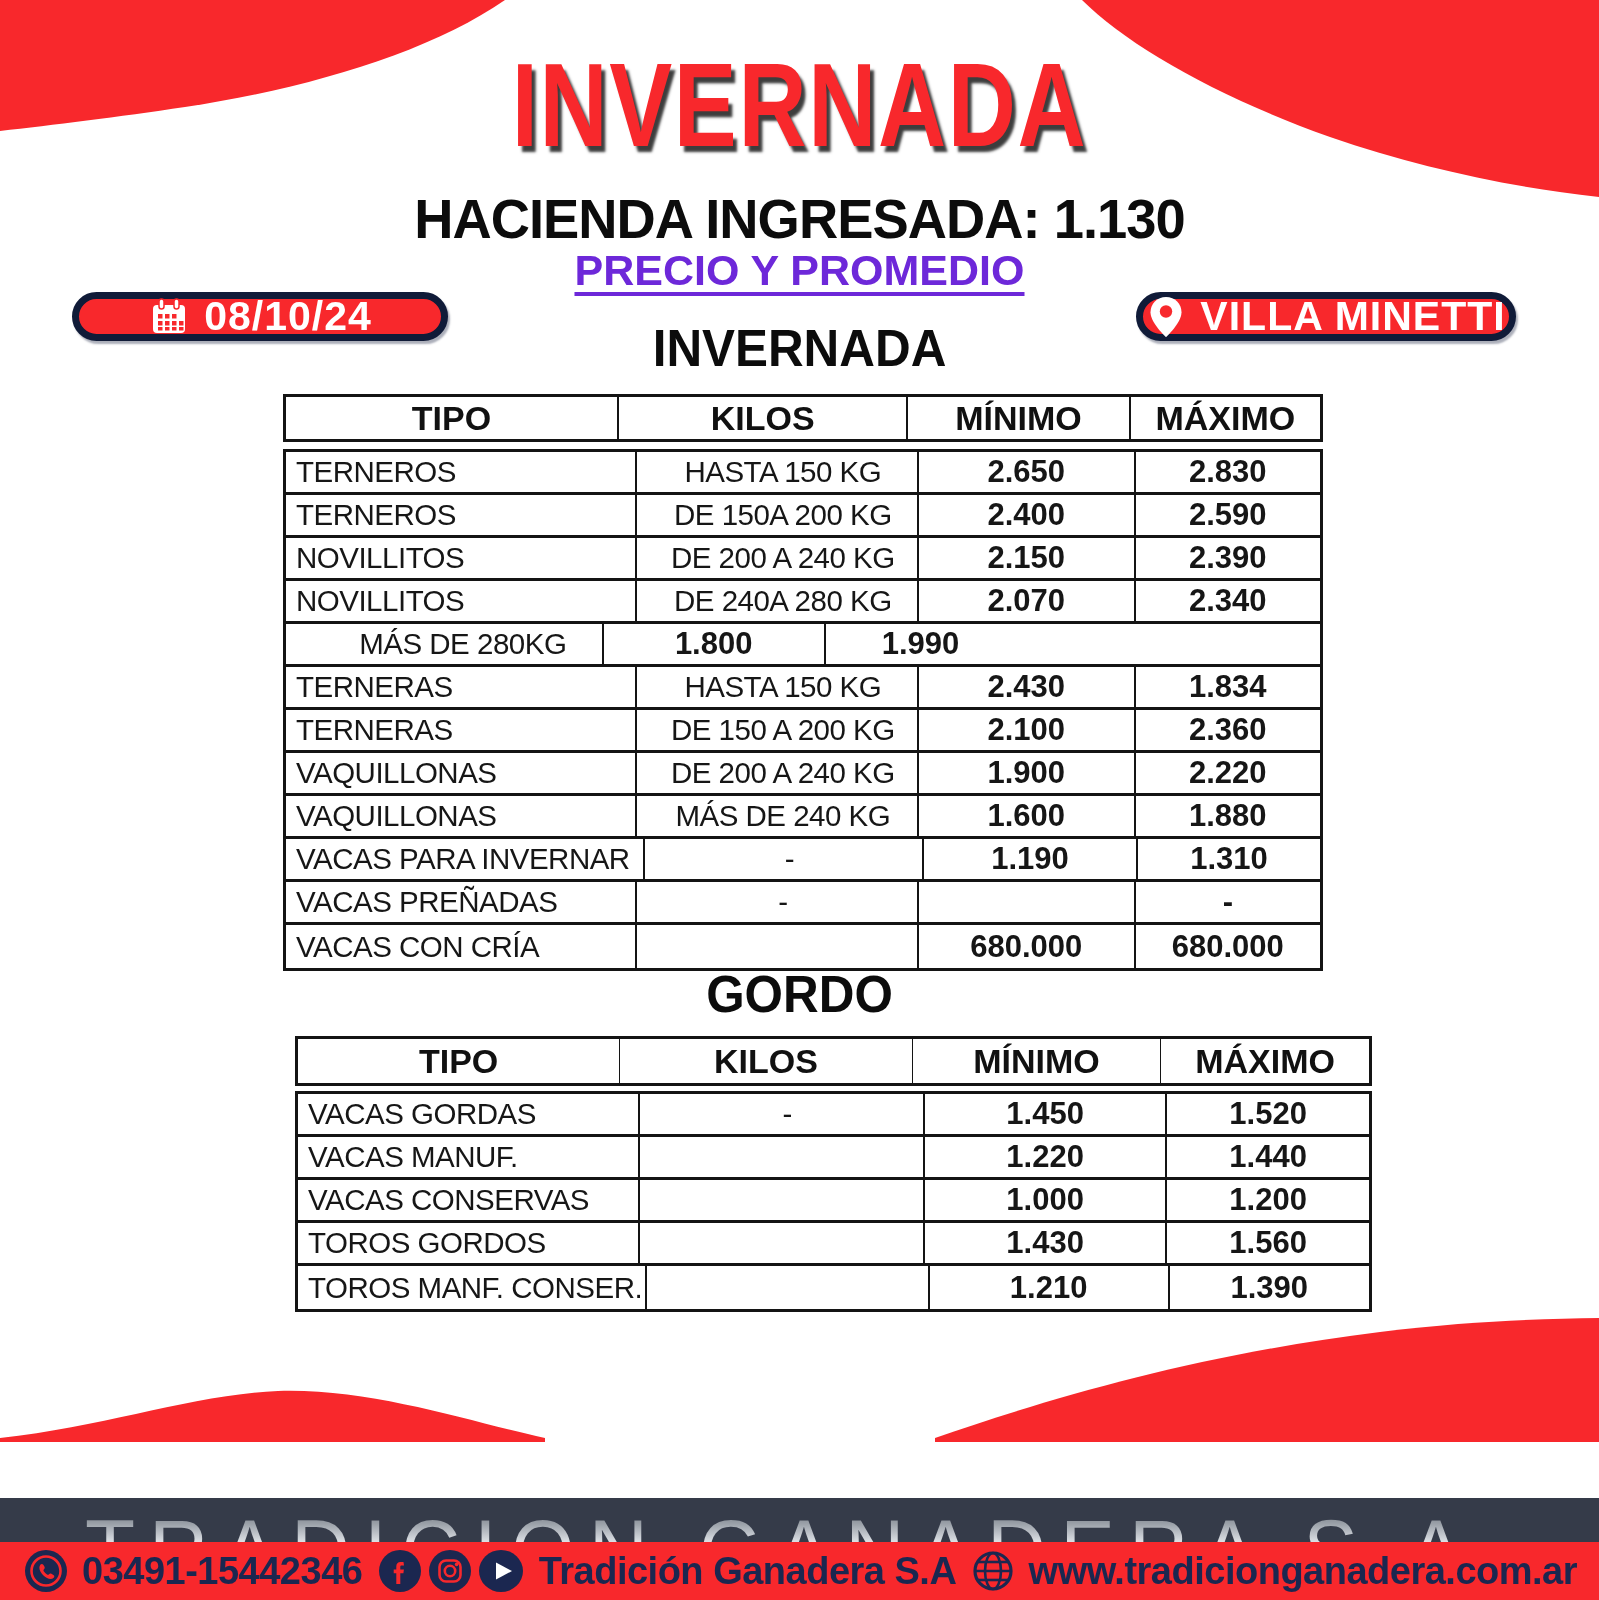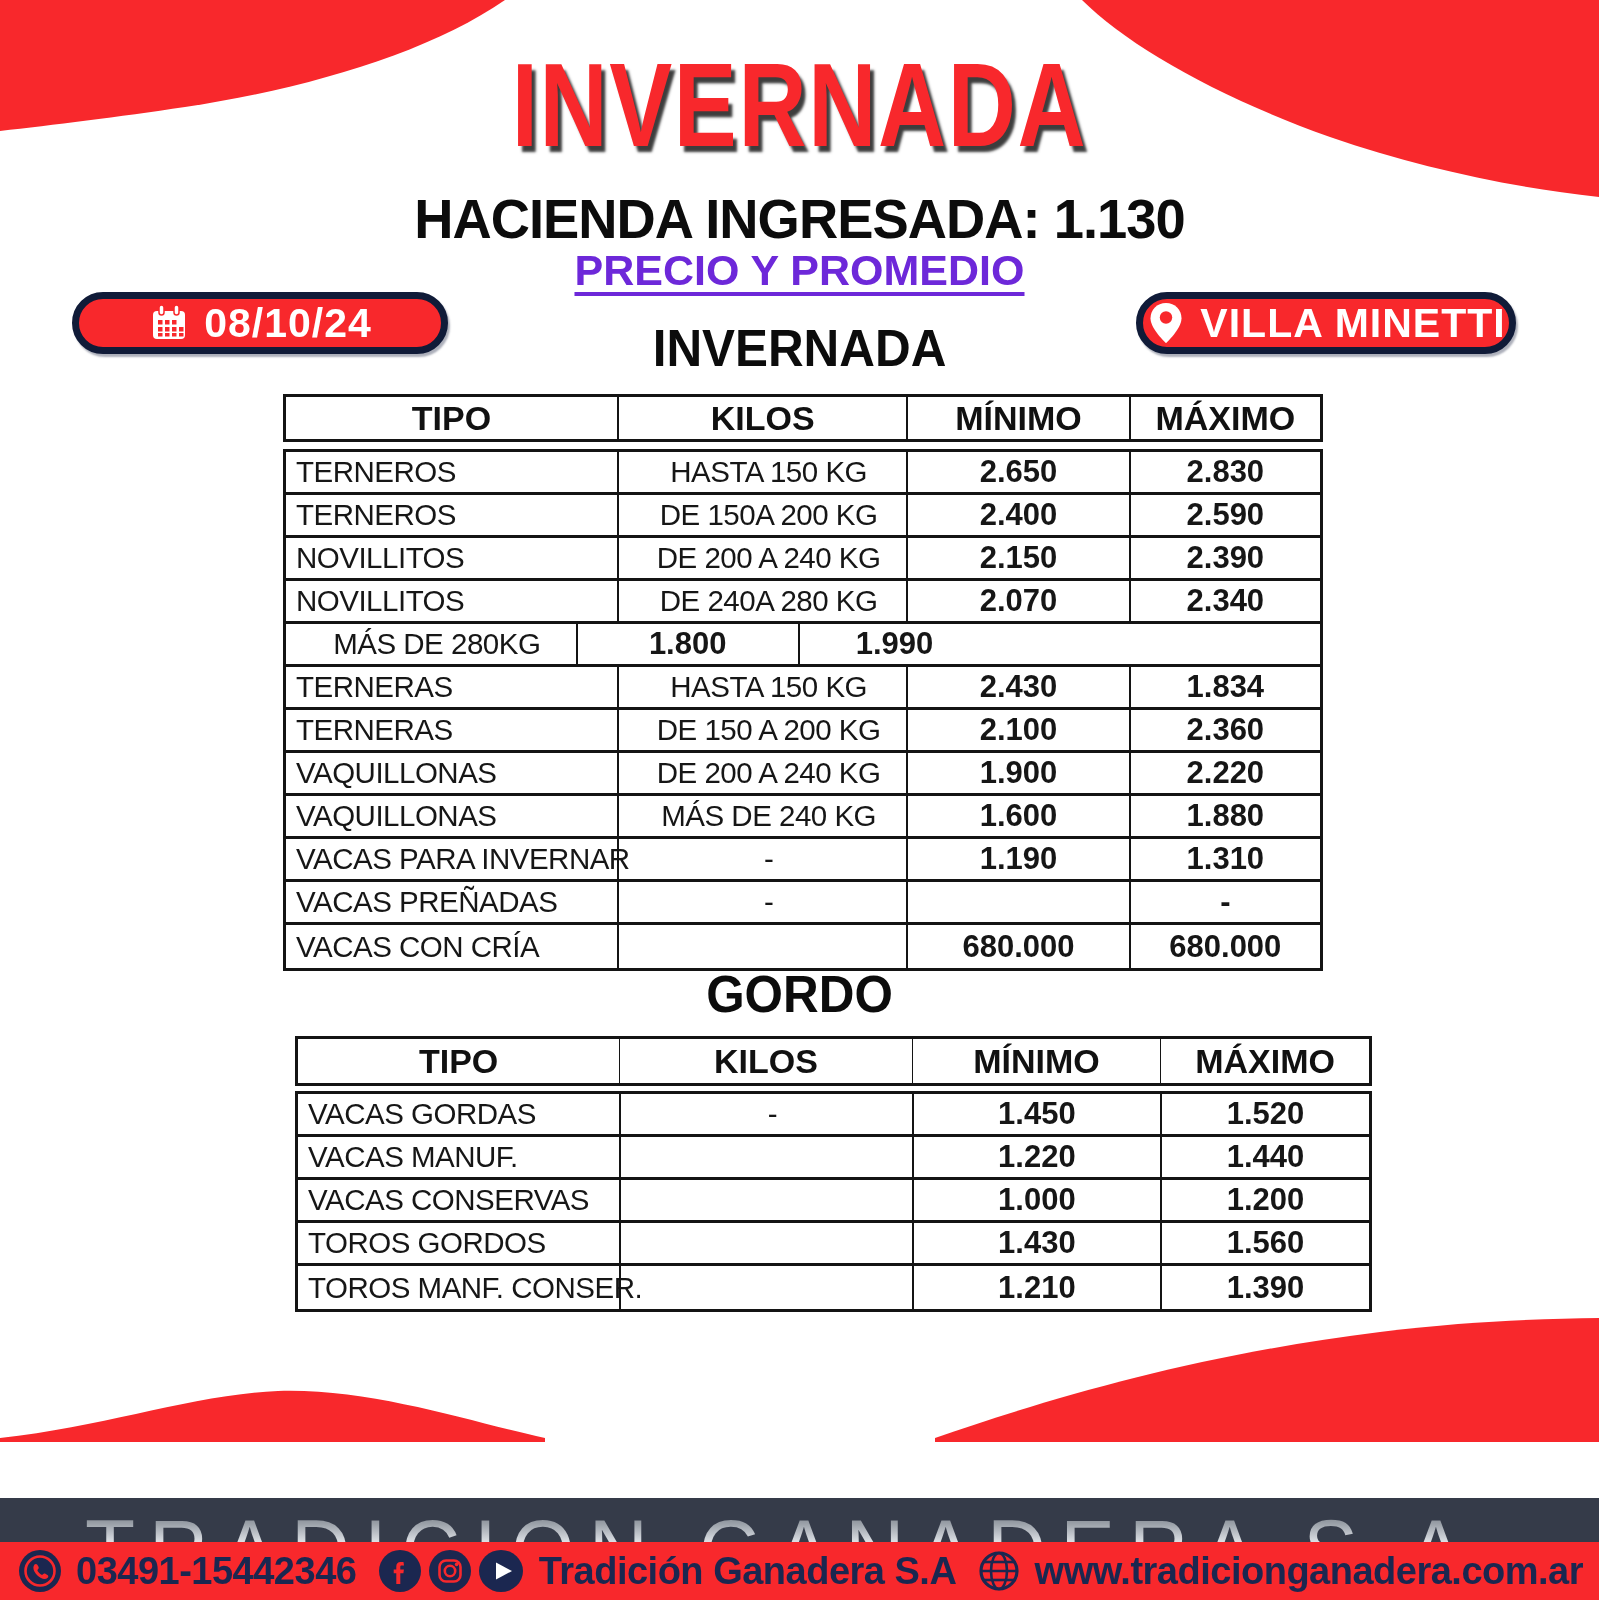--- a/index.html
+++ b/index.html
@@ -32,21 +32,21 @@
   }
   .section-heading{
     left:0;width:100%;text-align:center;font-size:52px;font-weight:800;color:#0c0c0c;
     transform:scaleX(.95);transform-origin:50% 0;white-space:nowrap;
   }
   #heading-invernada{top:318px;}
   #heading-gordo{top:964px;}
 
   
   .badge{
-    height:62px;background:#f8282c;border:7px solid #101b38;border-radius:36px;
+    height:49px;background:#f8282c;border:7px solid #101b38;border-radius:36px;
     display:flex;align-items:center;justify-content:center;gap:14px;box-sizing:border-box;
     box-shadow:2px 3px 2px rgba(16,27,56,.35);
   }
   .badge .label{color:#fff;font-size:41px;font-weight:800;letter-spacing:1px;white-space:nowrap;}
   #date-badge{left:72px;top:292px;width:376px;}
   #location-badge{left:1136px;top:292px;width:380px;}
 
   
   .ptable{box-sizing:border-box;}
   .thead{display:flex;border:3px solid #141414;background:#fff;box-sizing:border-box;}
@@ -56,21 +56,21 @@
   }
   .th + .th{border-left:2px solid #141414;}
   .tbody{display:flex;flex-direction:column;border:3px solid #141414;background:#fff;box-sizing:border-box;margin-top:8px;}
   .trow{display:flex;height:43px;border-bottom:3px solid #141414;box-sizing:border-box;}
   .trow:last-child{border-bottom:none;}
   .td{
     display:flex;align-items:center;font-size:29.5px;font-weight:500;color:#161616;
     padding-left:10px;box-sizing:border-box;letter-spacing:-0.5px;white-space:nowrap;
   }
   .td + .td{border-left:2.5px solid #141414;}
-  .td.center{justify-content:center;padding-left:12px;}
+  .td.center{justify-content:center;padding-left:12px;margin-left:26px;}
   .td.num{justify-content:center;padding-left:0;font-weight:800;font-size:31px;letter-spacing:0;}
   
   .t1 .c0{width:32%;} .t1 .c1{width:28%;} .t1 .c2{width:21.5%;} .t1 .c3{width:18.5%;}
   #table1-head{left:283px;top:394px;width:1040px;height:48px;}
   #table1-body{left:283px;top:441px;width:1040px;}
   
   .t2 .c0{width:30%;} .t2 .c1{width:27.3%;} .t2 .c2{width:23.2%;} .t2 .c3{width:19.5%;}
   #table2-head{left:295px;top:1036px;width:1077px;height:50px;}
   #table2-body{left:295px;top:1083px;width:1077px;}
   .t2 .th + .th{border-left:1.5px solid #141414;}
@@ -86,21 +86,21 @@
     background:linear-gradient(180deg,#595e67 0%,#9aa0a8 22%,#eef1f5 45%,#ffffff 52%,#8d939d 72%,#4e535c 100%);
     -webkit-background-clip:text;background-clip:text;color:transparent;
     transform:scaleY(1.08);transform-origin:50% 50%;
   }
   #band-notch{
     left:742px;top:1542px;width:0;height:0;
     border-left:30px solid transparent;border-right:30px solid transparent;border-top:27px solid #ffffff;
   }
   #contact-bar{
     left:0;top:1542px;width:1599px;height:58px;background:#f8282c;
-    display:flex;align-items:center;box-sizing:border-box;padding:0 16px;color:#1b2750;
+    display:flex;align-items:center;box-sizing:border-box;padding:0 22px;color:#1b2750;
   }
   #contact-bar .txt{font-size:38px;font-weight:800;white-space:nowrap;letter-spacing:-0.5px;}
   #contact-bar .icon{flex:0 0 auto;}
   .sp{flex:1 1 auto;}
 </style>
 </head>
 <body>
 
 <svg id="top-waves" class="abs" viewBox="0 0 1599 210" xmlns="http://www.w3.org/2000/svg">
   <path d="M0,0 L505,0 C430,52 310,88 185,107 C118,117 52,125 0,131 Z" fill="#f8282c"></path>

